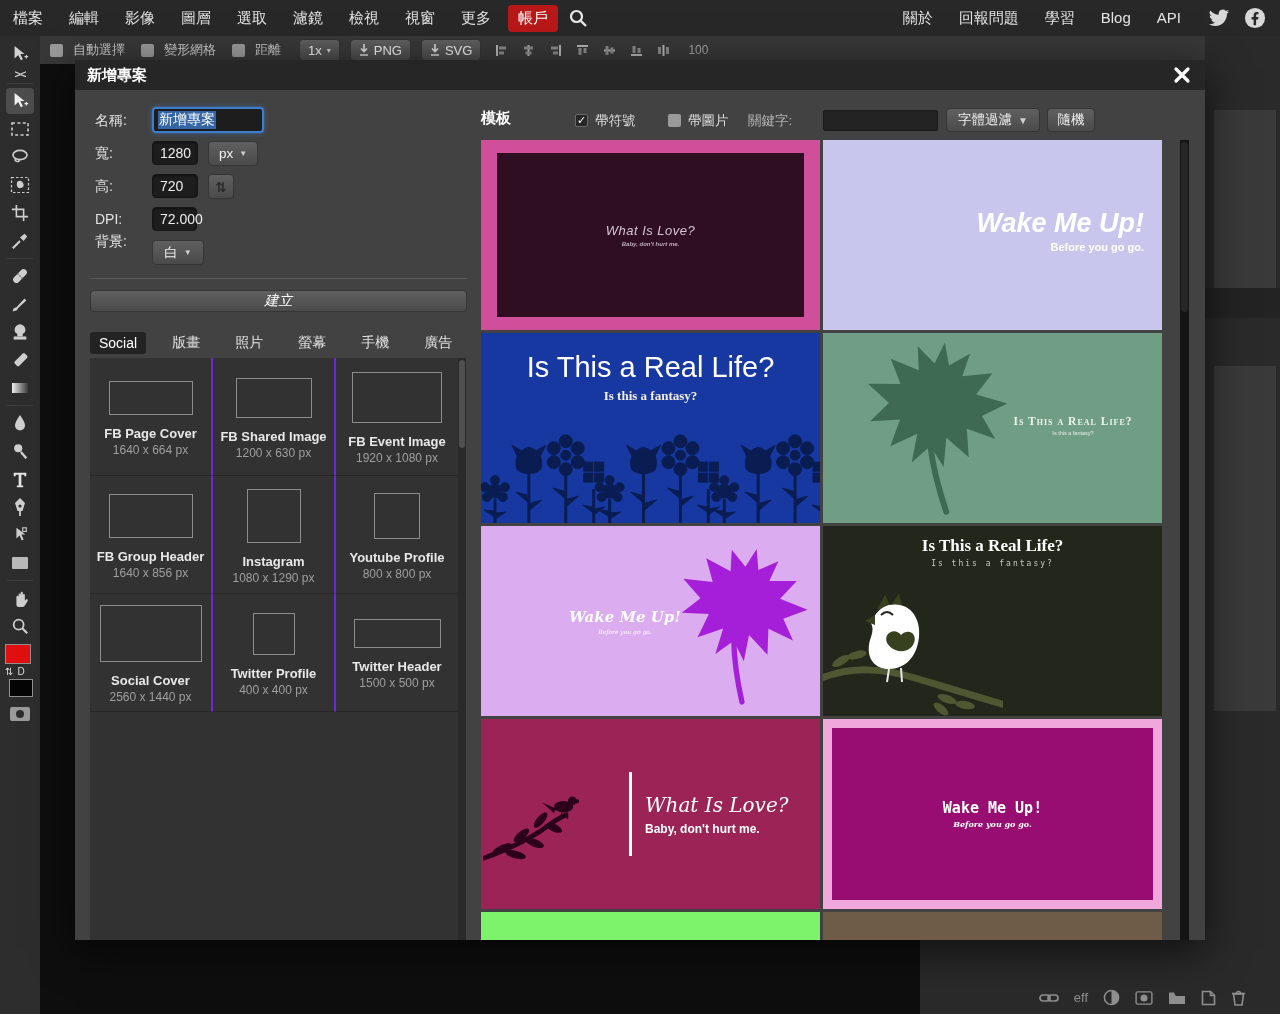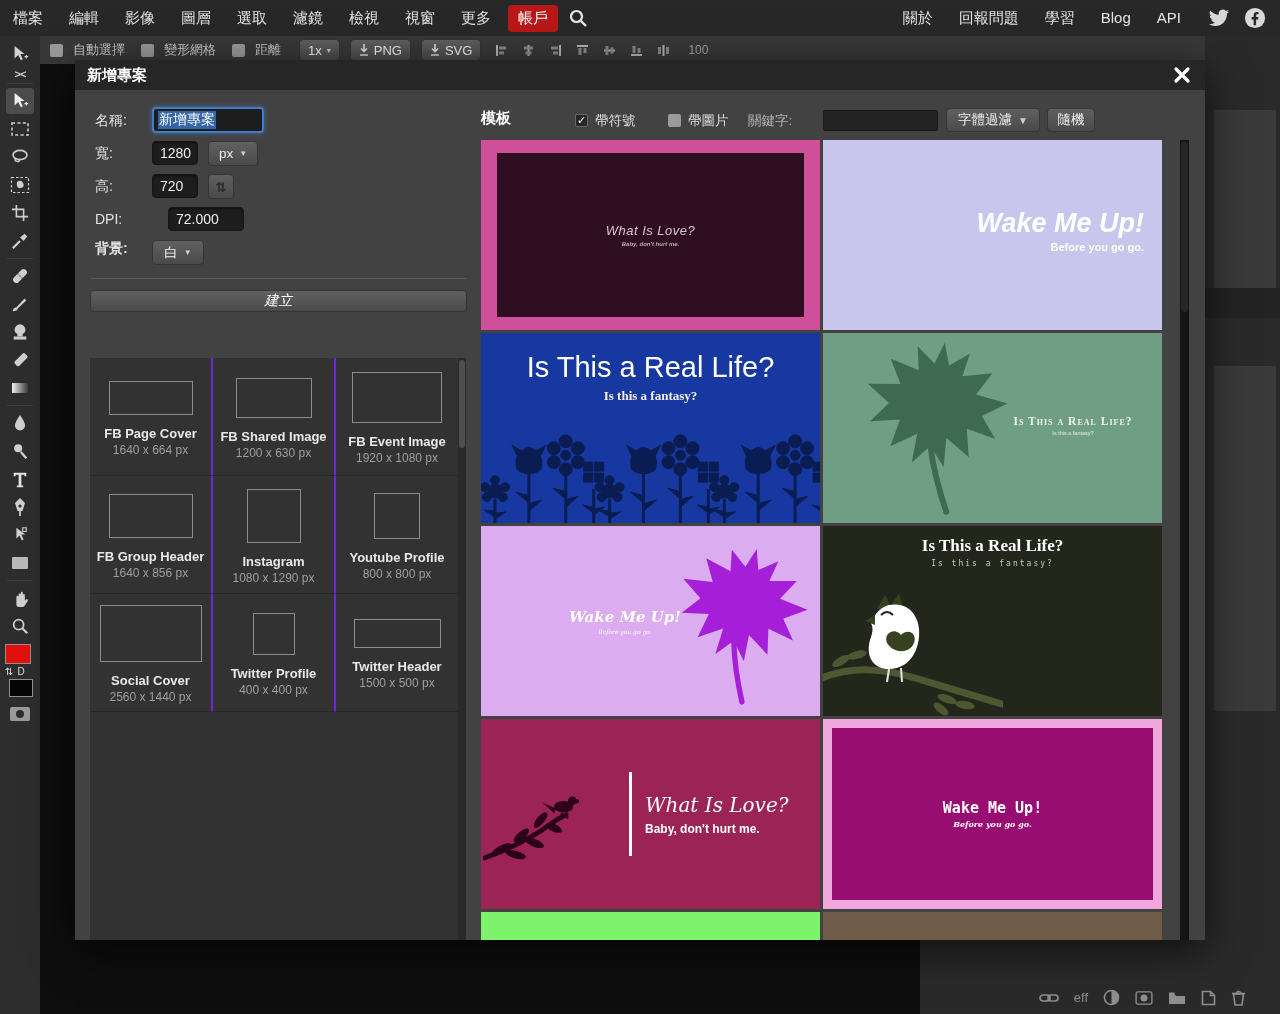--- a/index.html
+++ b/index.html
@@ -484,33 +484,42 @@
     <span class="caret">▼</span>
   </div>
   <span class="flabel" style="left:20px; top:118px;">高:</span>
   <div class="tinput" style="left:77px; top:114px; width:46px;">
     <span>720</span>
   </div>
   <div class="dlg-btn" style="left:133px; top:114px; width:26px; height:25px; color:#2a2a2a; font-weight:bold;">
     <span>⇅</span>
   </div>
   <span class="flabel" style="left:20px; top:151px;">DPI:</span>
-  <div class="tinput" style="left:77px; top:147px; width:76px;margin-left:16px;">
+  <div class="tinput" style="left:77px; top:147px; width:45px;">
     <span>72.000</span>
   </div>
-  <span class="flabel" style="left:20px; top:180px;font-weight:bold;">背景:</span>
+  <span class="flabel" style="left:20px; top:173px;">背景:</span>
   <div class="dlg-btn" style="left:77px; top:180px; width:52px; height:25px;">
     <span>白</span>
     <span class="caret">▼</span>
   </div>
   <div class="divider"></div>
   <div class="dlg-btn create-btn">
     <span>建立</span>
   </div>
 
+  <div class="tabs">
+    <span class="tab active">Social</span>
+    <span class="tab">版畫</span>
+    <span class="tab">照片</span>
+    <span class="tab">螢幕</span>
+    <span class="tab">手機</span>
+    <span class="tab">廣告</span>
+    <span class="tab"><span>2</span><sup>N</sup></span>
+  </div>
 
   <div class="preset-area">
     <div class="preset-grid">
       <div class="preset">
         <div class="pthumb" style="width:84px;height:34px"></div>
         <div class="pname">FB Page Cover</div>
         <div class="psize">1640 x 664 px</div>
       </div>
       <div class="preset">
         <div class="pthumb" style="width:76px;height:40px"></div>

